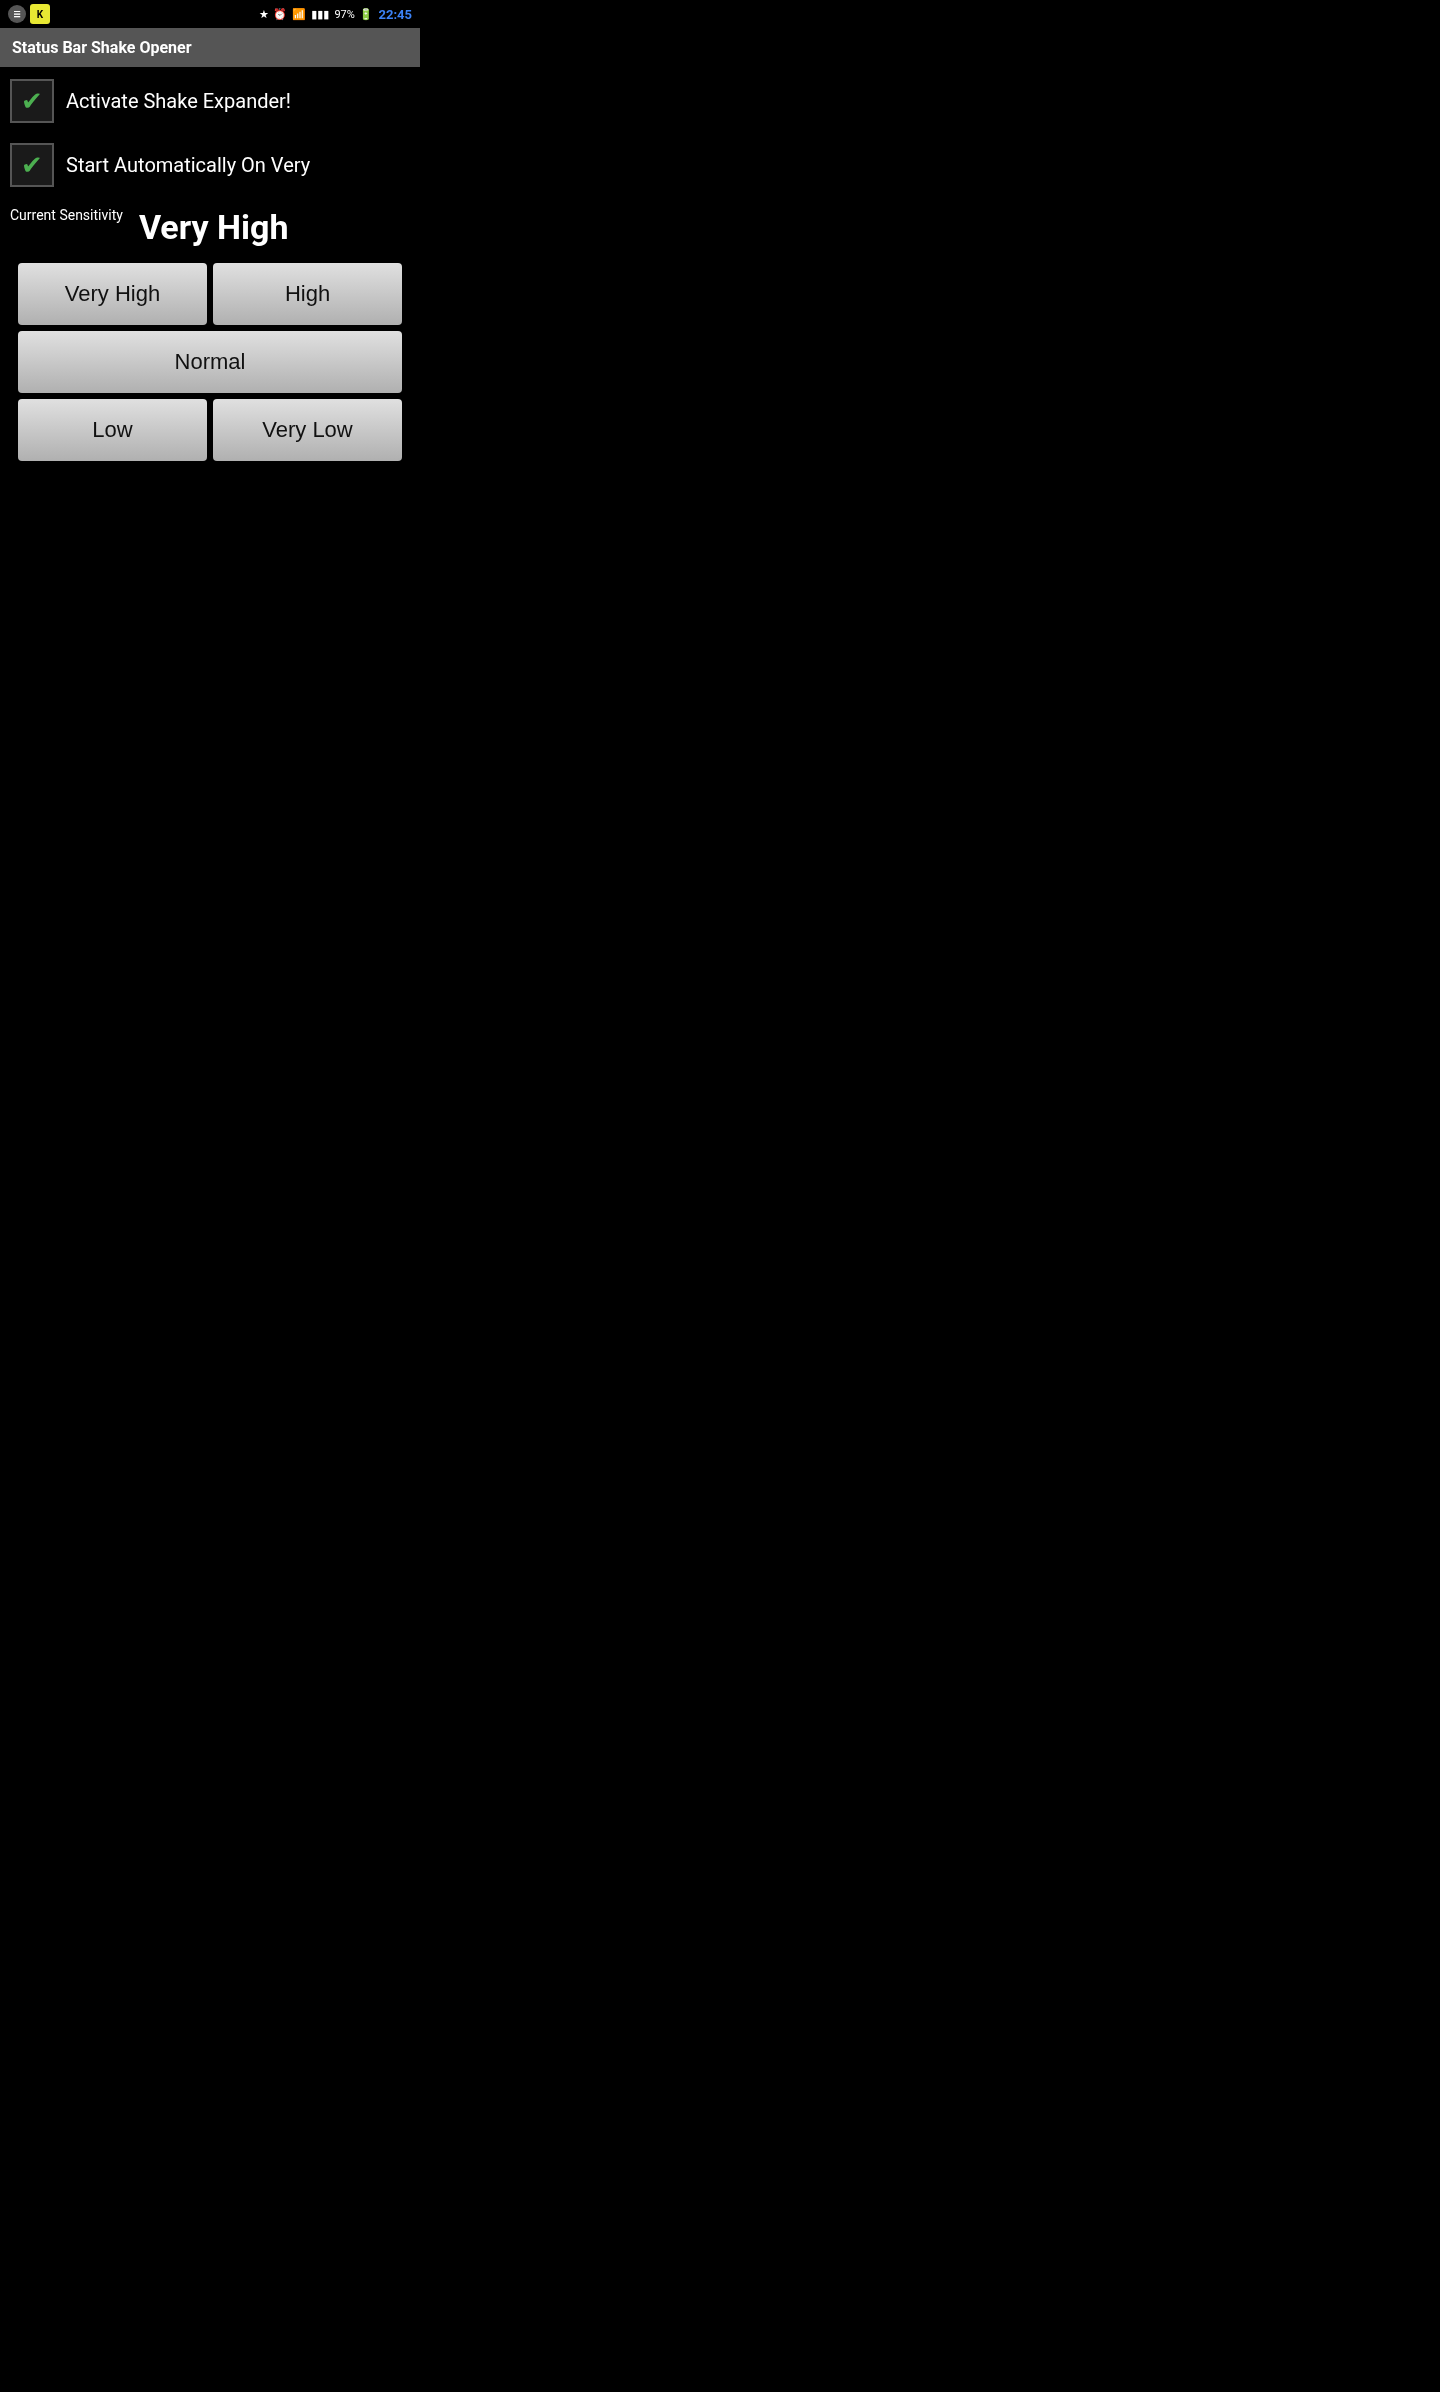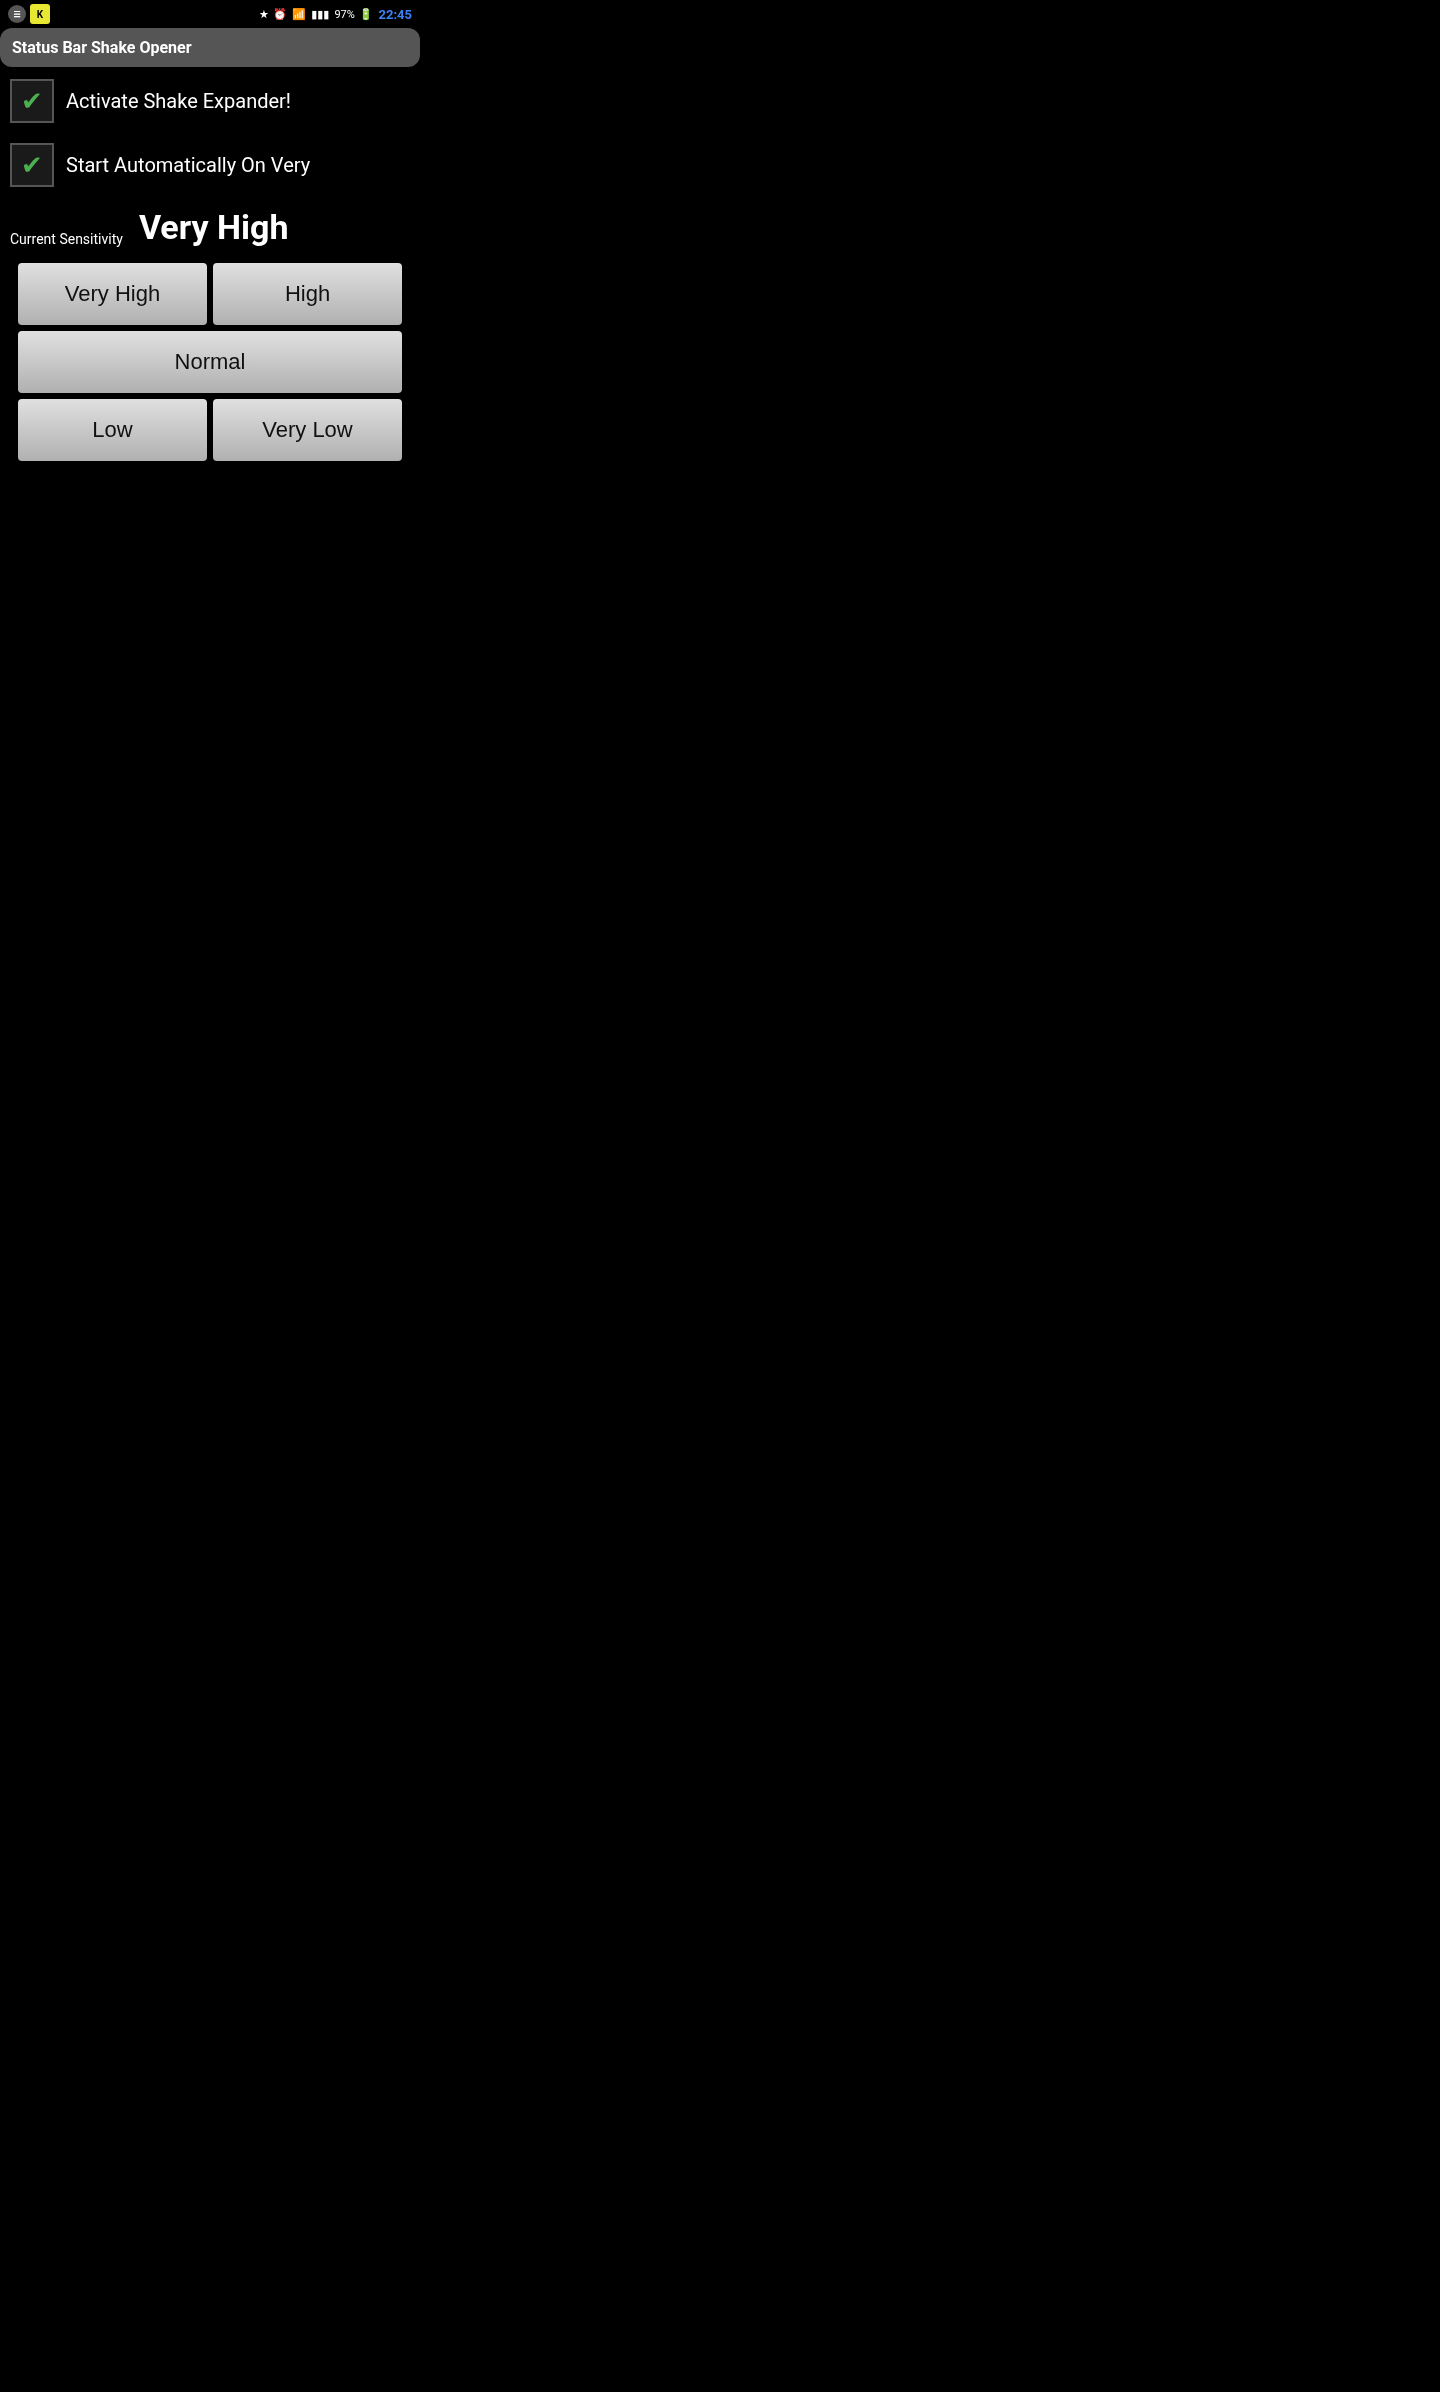--- a/index.html
+++ b/index.html
@@ -73,21 +73,20 @@
       font-size: 13px;
       font-weight: bold;
       color: #3b82f6;
     }
 
     
     .app-bar {
       width: 100%;
       background: #555;
       padding: 10px 12px;
-      border-radius: 12px;
     }
 
     .app-bar-title {
       font-size: 16px;
       font-weight: bold;
       color: #fff;
     }
 
     
     .main-content {
@@ -128,21 +127,21 @@
     }
 
     
     .sensitivity-section {
       margin-top: 8px;
       margin-bottom: 20px;
     }
 
     .sensitivity-header {
       display: flex;
-      align-items: flex-end;
+      align-items: flex-start;
       gap: 16px;
       margin-bottom: 16px;
     }
 
     .sensitivity-label {
       font-size: 14px;
       color: #fff;
       flex-shrink: 0;
     }
 

